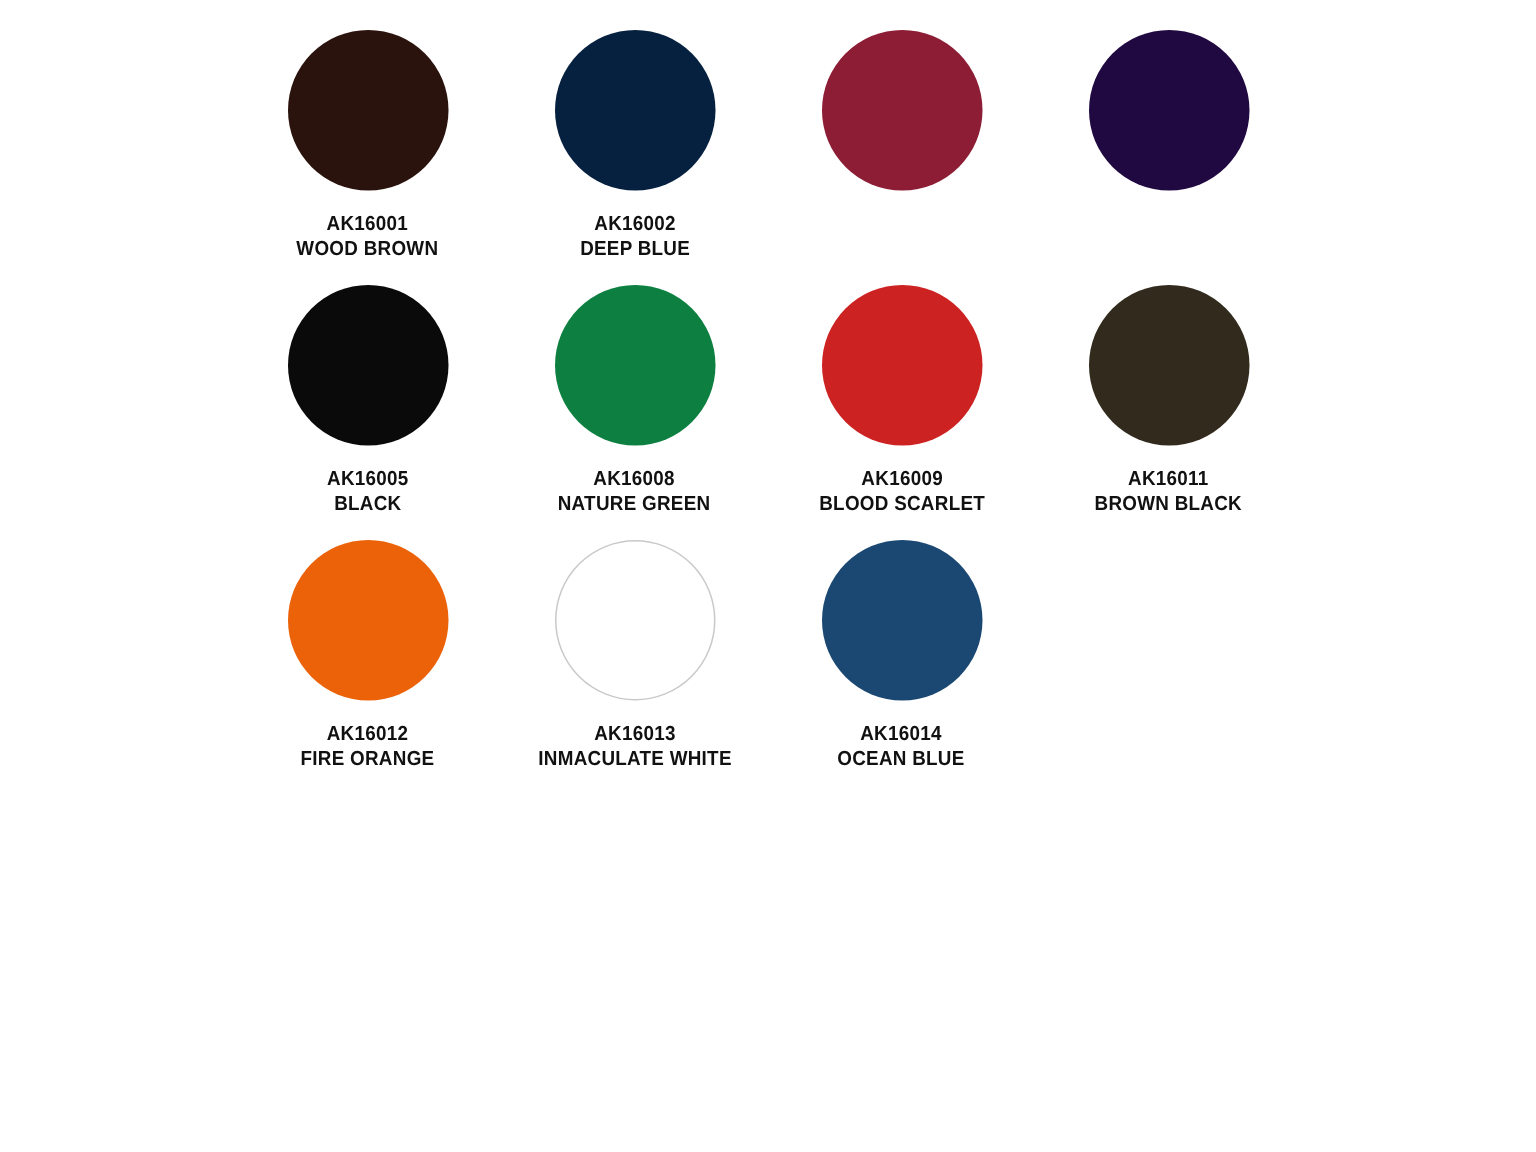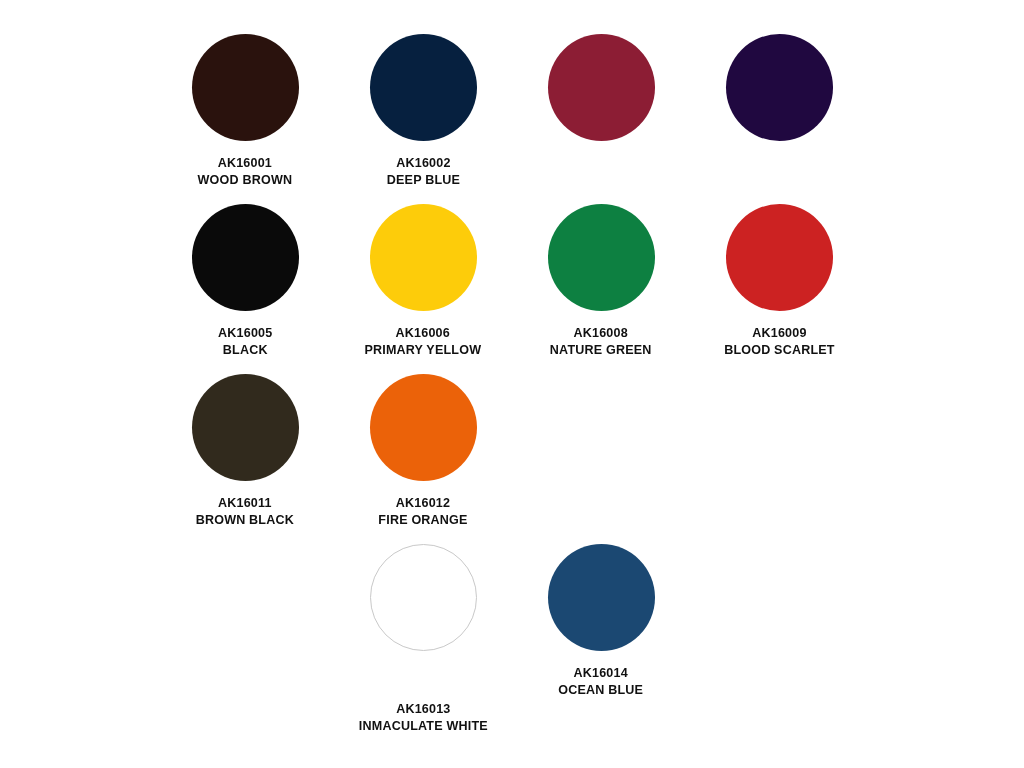--- a/index.html
+++ b/index.html
@@ -14,21 +14,21 @@
     font-family: "Liberation Sans", sans-serif;
     overflow: hidden;
   }
 
   .chart-sheet {
     position: relative;
     width: 1024px;
     height: 768px;
     background: #ffffff;
     box-sizing: border-box;
-    padding: 34px 0 0 0;
+    padding: 20px 0 0 0;
   }
 
   .swatch-grid {
     display: grid;
     grid-template-columns: repeat(4, 178px);
     justify-content: center;
     column-gap: 0px;
     row-gap: 0px;
   }
 
@@ -106,27 +106,20 @@
         <div class="swatch-disc" style="background: rgb(32, 8, 64);"></div>
       </div>
       <div class="swatch-cell">
         <div class="swatch-disc" style="background: rgb(10, 10, 10);"></div>
         <div class="swatch-labels">
           <span class="swatch-code">AK16005</span>
           <span class="swatch-name">BLACK</span>
         </div>
       </div>
       <div class="swatch-cell">
-        <div class="swatch-disc" style="background: rgb(253, 204, 10);"></div>
-        <div class="swatch-labels">
-          <span class="swatch-code">AK16006</span>
-          <span class="swatch-name">PRIMARY YELLOW</span>
-        </div>
-      </div>
-      <div class="swatch-cell">
         <div class="swatch-disc" style="background: rgb(13, 128, 65);"></div>
         <div class="swatch-labels">
           <span class="swatch-code">AK16008</span>
           <span class="swatch-name">NATURE GREEN</span>
         </div>
       </div>
       <div class="swatch-cell">
         <div class="swatch-disc" style="background: rgb(204, 34, 34);"></div>
         <div class="swatch-labels">
           <span class="swatch-code">AK16009</span>
@@ -140,21 +133,21 @@
           <span class="swatch-name">BROWN BLACK</span>
         </div>
       </div>
       <div class="swatch-cell">
         <div class="swatch-disc" style="background: rgb(235, 98, 9);"></div>
         <div class="swatch-labels">
           <span class="swatch-code">AK16012</span>
           <span class="swatch-name">FIRE ORANGE</span>
         </div>
       </div>
-      <div class="swatch-cell offset-start" style="grid-column: 2; gap: 36px;">
+      <div class="swatch-cell offset-start" style="grid-column: 2;">
         <div class="swatch-disc has-outline" style="background: rgb(255, 255, 255);"></div>
         <div class="swatch-labels">
           <span class="swatch-code">AK16013</span>
           <span class="swatch-name">INMACULATE WHITE</span>
         </div>
       </div>
       <div class="swatch-cell">
         <div class="swatch-disc" style="background: rgb(27, 72, 114);"></div>
         <div class="swatch-labels">
           <span class="swatch-code">AK16014</span>

